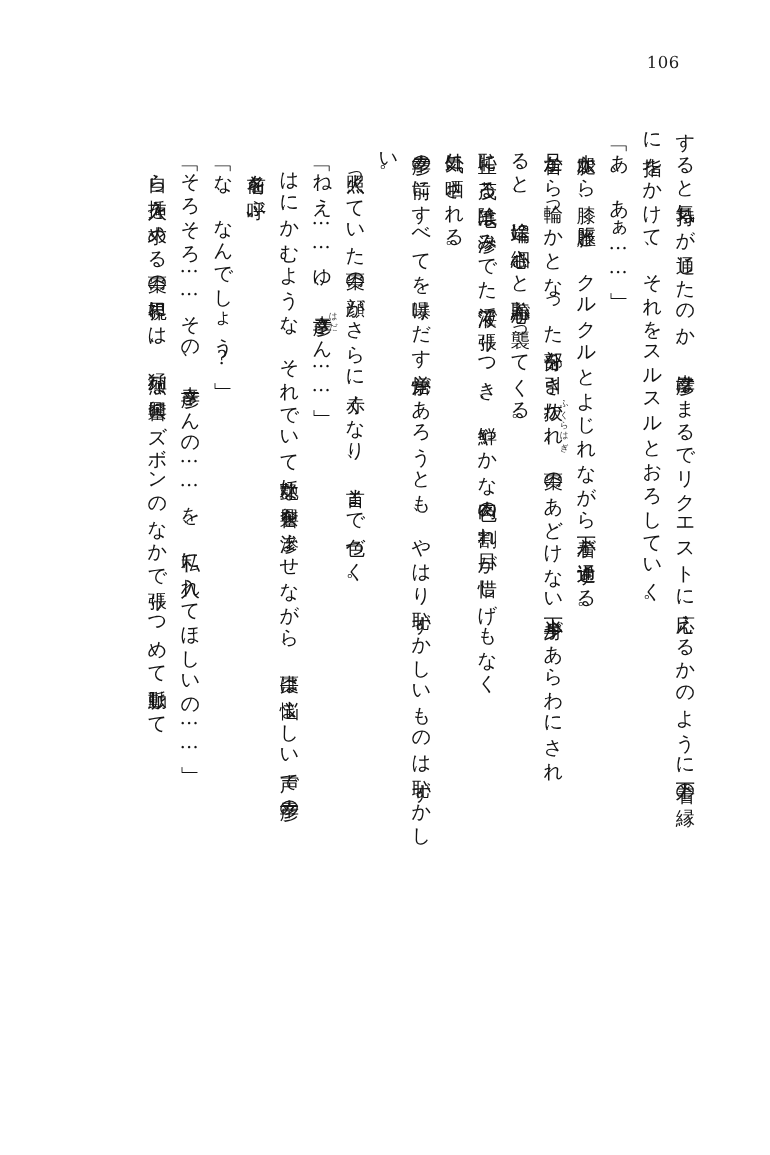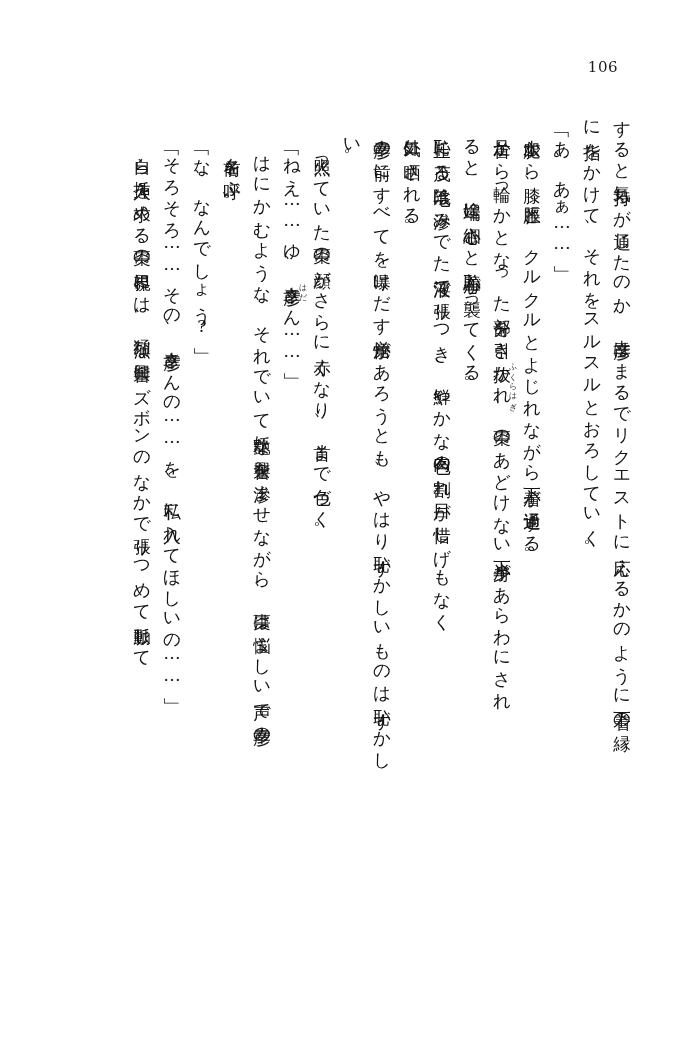--- a/index.html
+++ b/index.html
@@ -14,21 +14,21 @@
   .page {
     position: relative;
     width: 700px;
     height: 1050px;
     background: #ffffff;
     overflow: hidden;
   }
   
   .page-number {
     position: absolute;
-    top: 58px;
+    top: 48px;
     right: 82px;
     font-size: 15px;
     letter-spacing: 0.5px;
     color: #1c1c1c;
     font-family: "DejaVu Serif", "Liberation Serif", serif;
   }
   
   .text-block {
     position: absolute;
     top: 108px;

